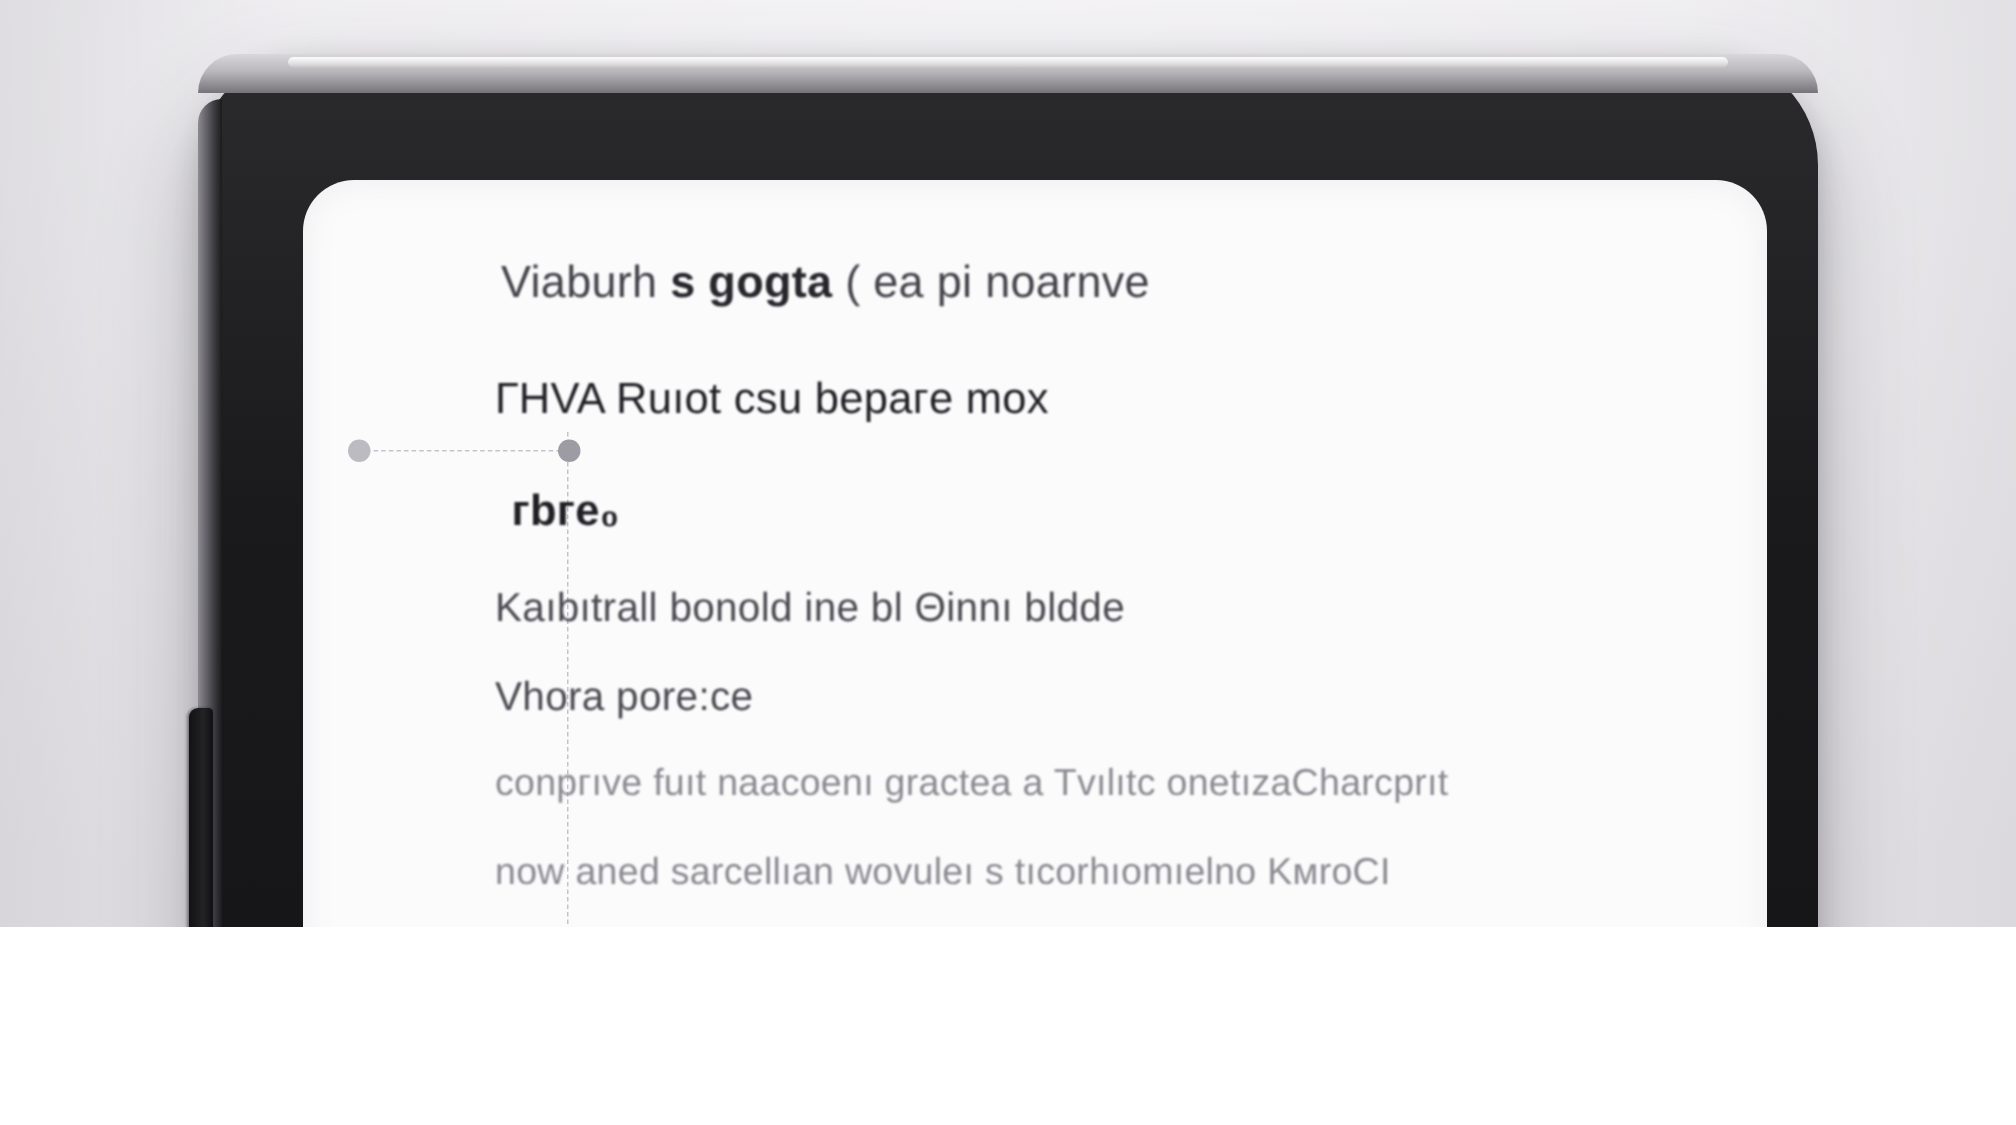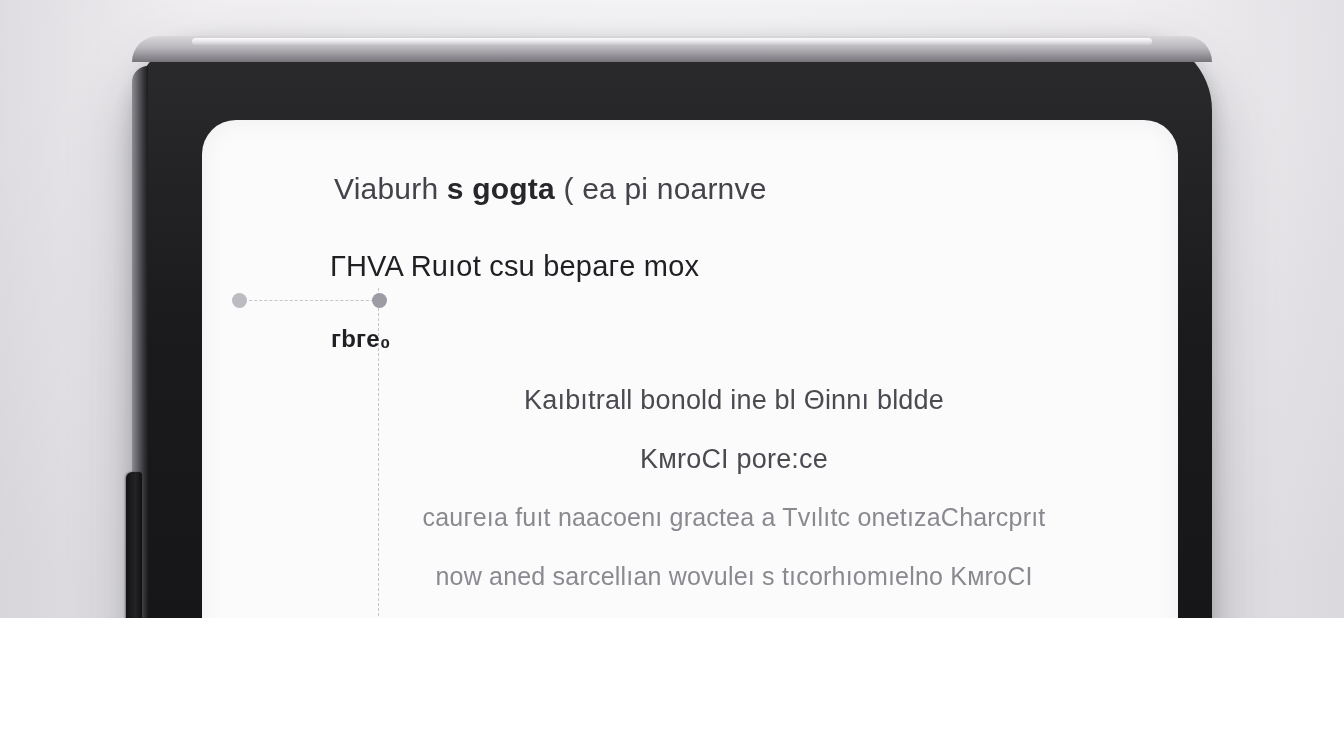--- a/index.html
+++ b/index.html
@@ -220,30 +220,29 @@
   }
   .title-line .bold { font-weight: bold; color: #26262b; }
 
   .heading {
     font-size: 29px;
     font-weight: normal;
     color: #1f1f24;
     margin: 0 0 42px 0;
   }
   .subheading {
-    font-size: 24px;
+    font-size: 29px;
     font-weight: bold;
     color: #1f1f24;
-    margin: 0 0 32px 1px;
+    margin: 0 0 32px 11px;
   }
   .body-line {
     font-size: 27px;
     color: #4a4a50;
     margin: 0 0 28px 0;
-    text-align: center;
   }
   .body-line.dim {
     color: #8a8990;
     font-size: 25px;
     margin-bottom: 20px;
   }
   .mixed-bold { font-weight: bold; color: #1f1f24; }
 
   .group { margin-bottom: 16px; }
 
@@ -291,25 +290,25 @@
           </div>
 
           <div class="line heading">ГHVA  Ruıot сsu bepагe moх</div>
 
           <div class="group">
             <div class="line subheading">гbгe₀</div>
             <div class="line body-line">Kаıbıtrall bonоld ine bl Θinnı blddе</div>
           </div>
 
           <div class="group">
-            <div class="line body-line">ΚмroCІ pore:ce</div>
+            <div class="line body-line">Vhorа pore:ce</div>
           </div>
 
           <div class="group">
-            <div class="line body-line dim">сauгeıa fuıt naаcoenı grаctea a  Tvılıtс onetızaСhаrсрrıt</div>
+            <div class="line body-line dim">conpгıve fuıt naаcoenı grаctea a  Tvılıtс onetızaСhаrсрrıt</div>
           </div>
 
           <div class="spacer-sm"></div>
 
           <div class="group">
             <div class="line body-line dim">now  аnеd ѕаrcellıan wovuleı ѕ tıcorhıomıelno             ΚмroCІ</div>
 
           </div>
 
         </div>

